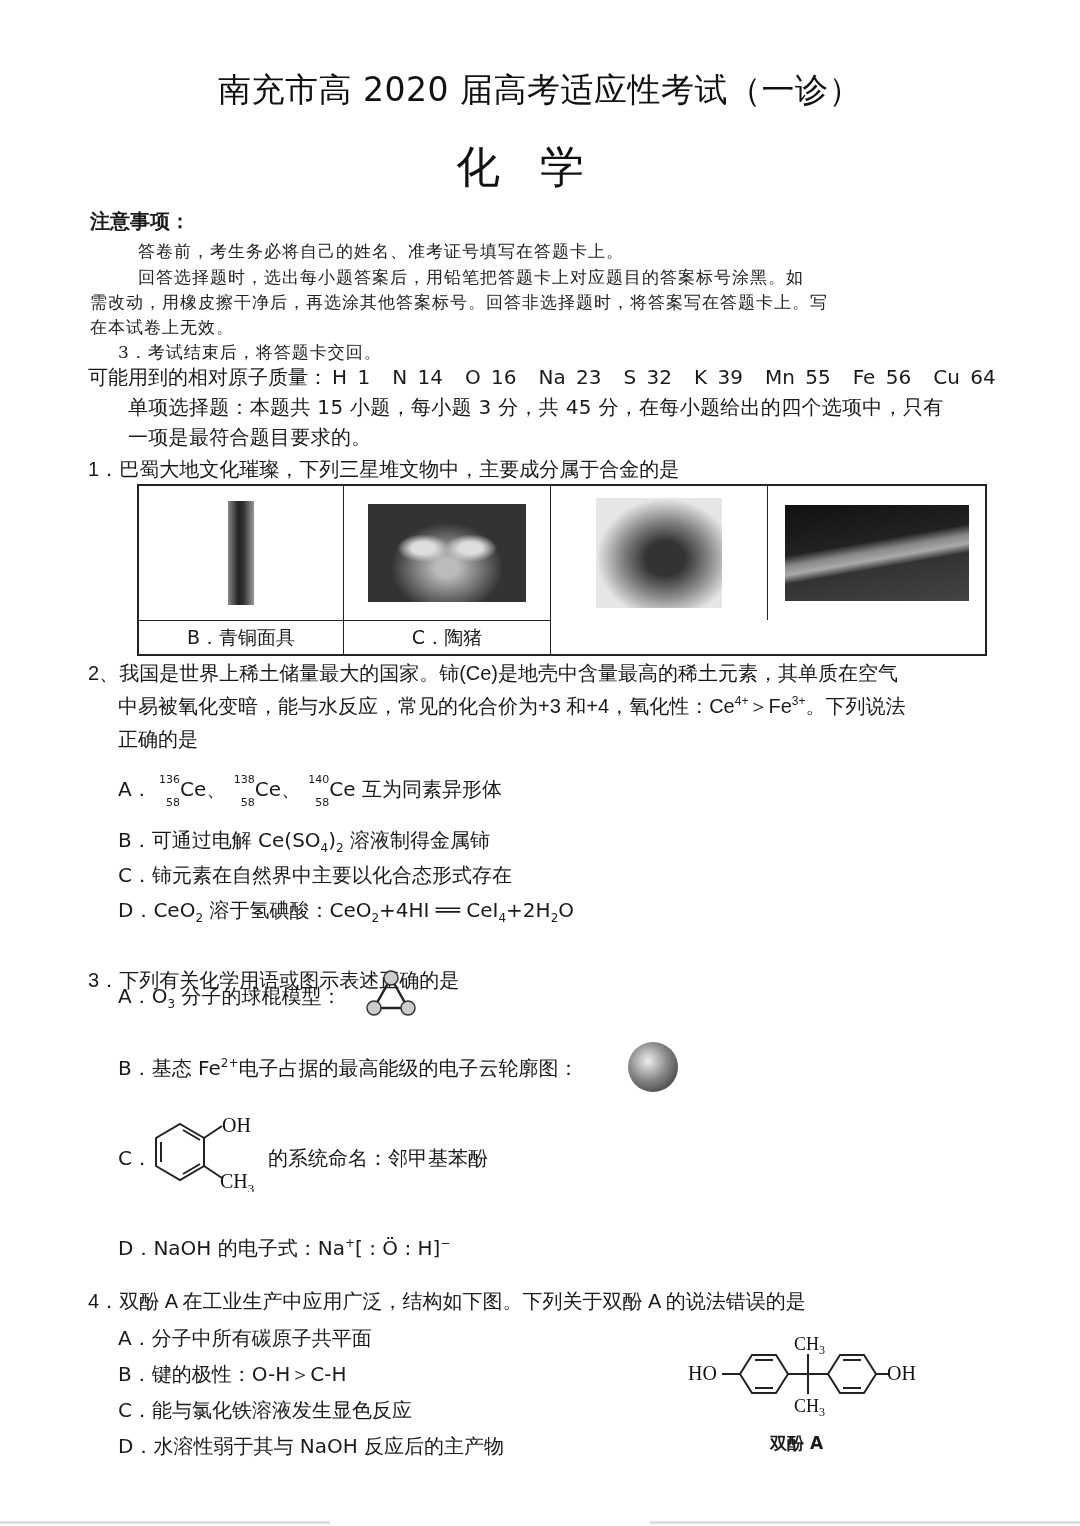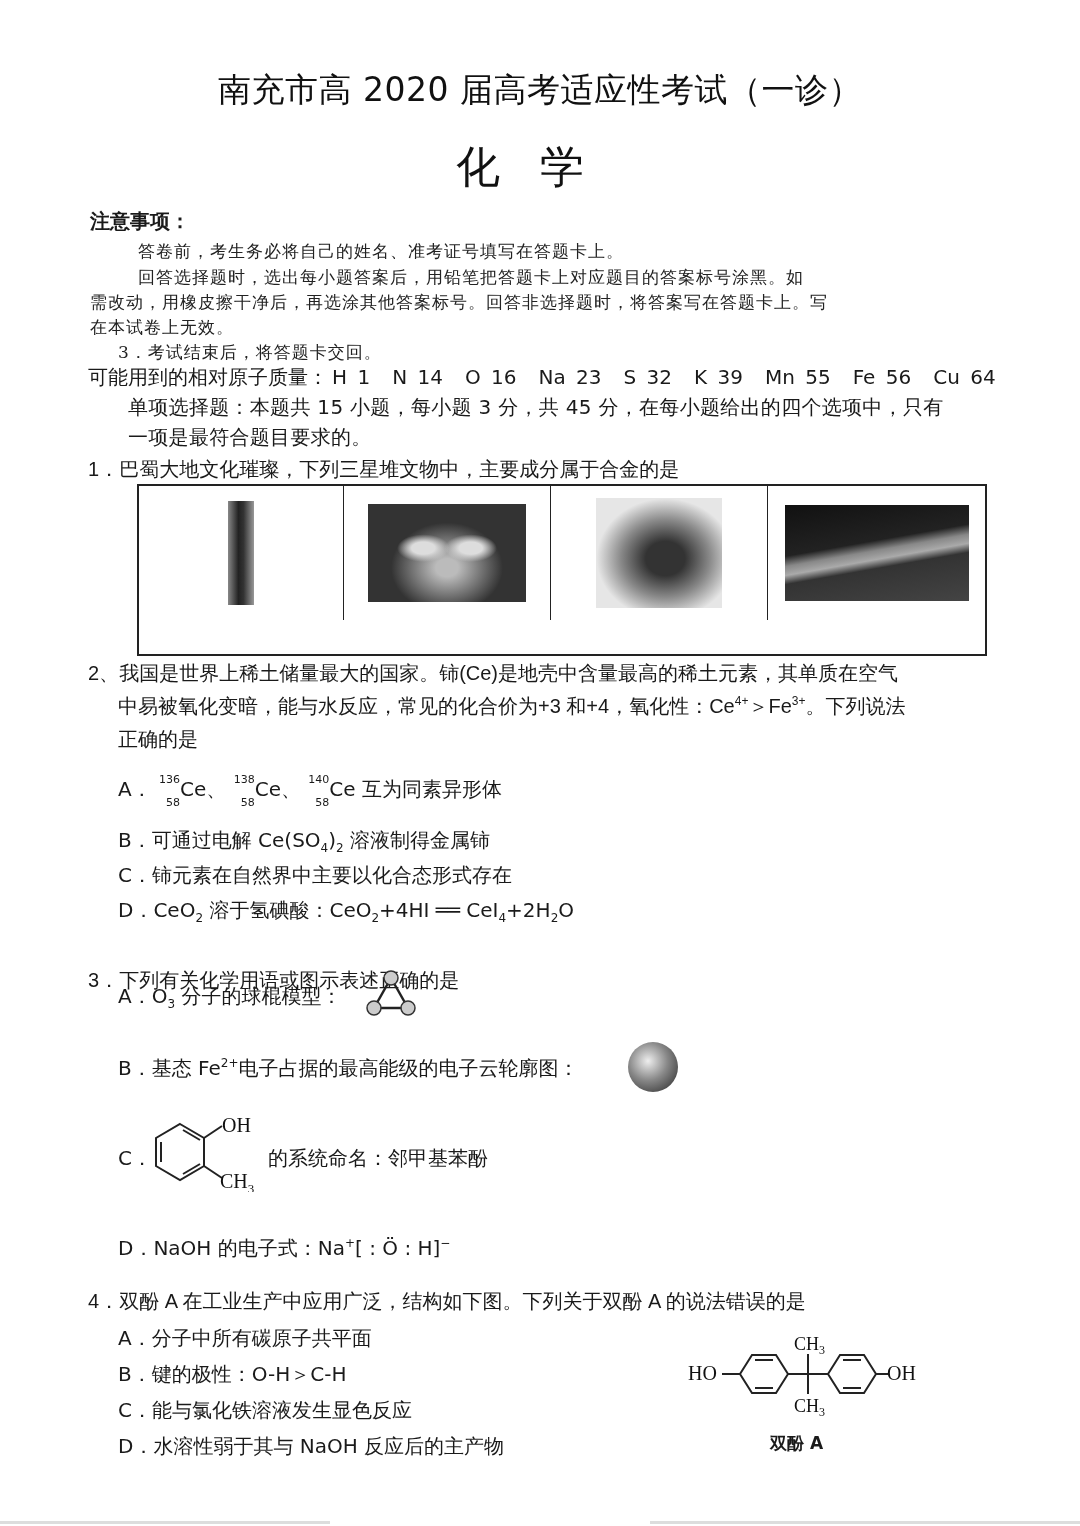--- a/index.html
+++ b/index.html
@@ -77,20 +77,22 @@
     </div>
   <div class="art-cell">
       <div class="mask"></div>
     </div>
   <div class="art-cell">
       <div class="pig"></div>
     </div>
   <div class="art-cell">
       <div class="tusk"></div>
     </div>
+  <div class="art-cell art-label">B．青铜面具</div>
+  <div class="art-cell art-label">C．陶猪</div>
 </div>
 
 <div class="abs q-stem" style="top:660px;">
   <span>2、</span><span>我国是世界上稀土储量最大的国家。铈(Ce)是地壳中含量最高的稀土元素，其单质在空气</span>
 </div>
 <div class="abs q-stem" style="top:693px;left:118px;">
   <span>中易被氧化变暗，能与水反应，常见的化合价为+3 和+4，氧化性：</span><span>Ce</span><sup>4+</sup><span>＞</span><span>Fe</span><sup>3+</sup><span>。下列说法</span>
 </div>
 <div class="abs q-stem" style="top:726px;left:118px;">正确的是</div>
 

